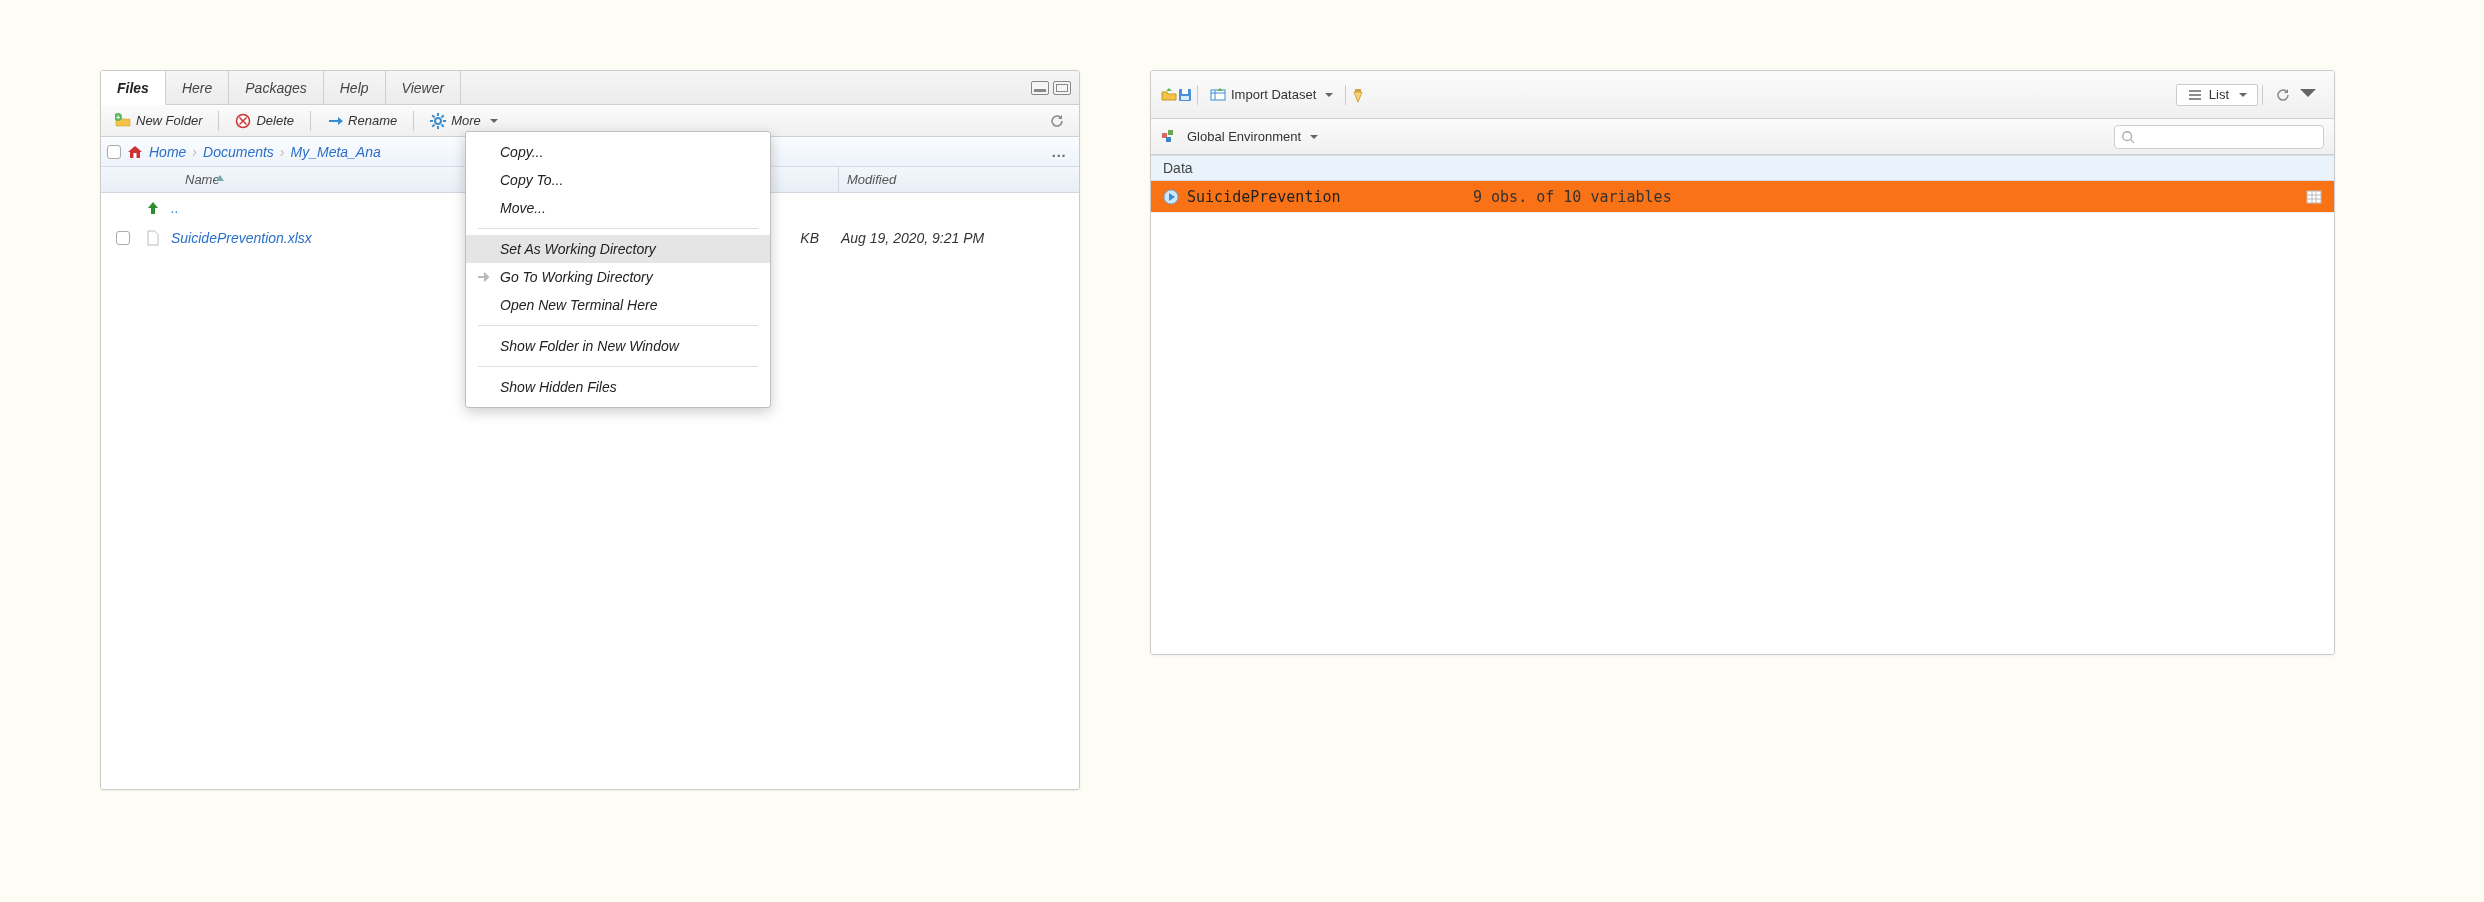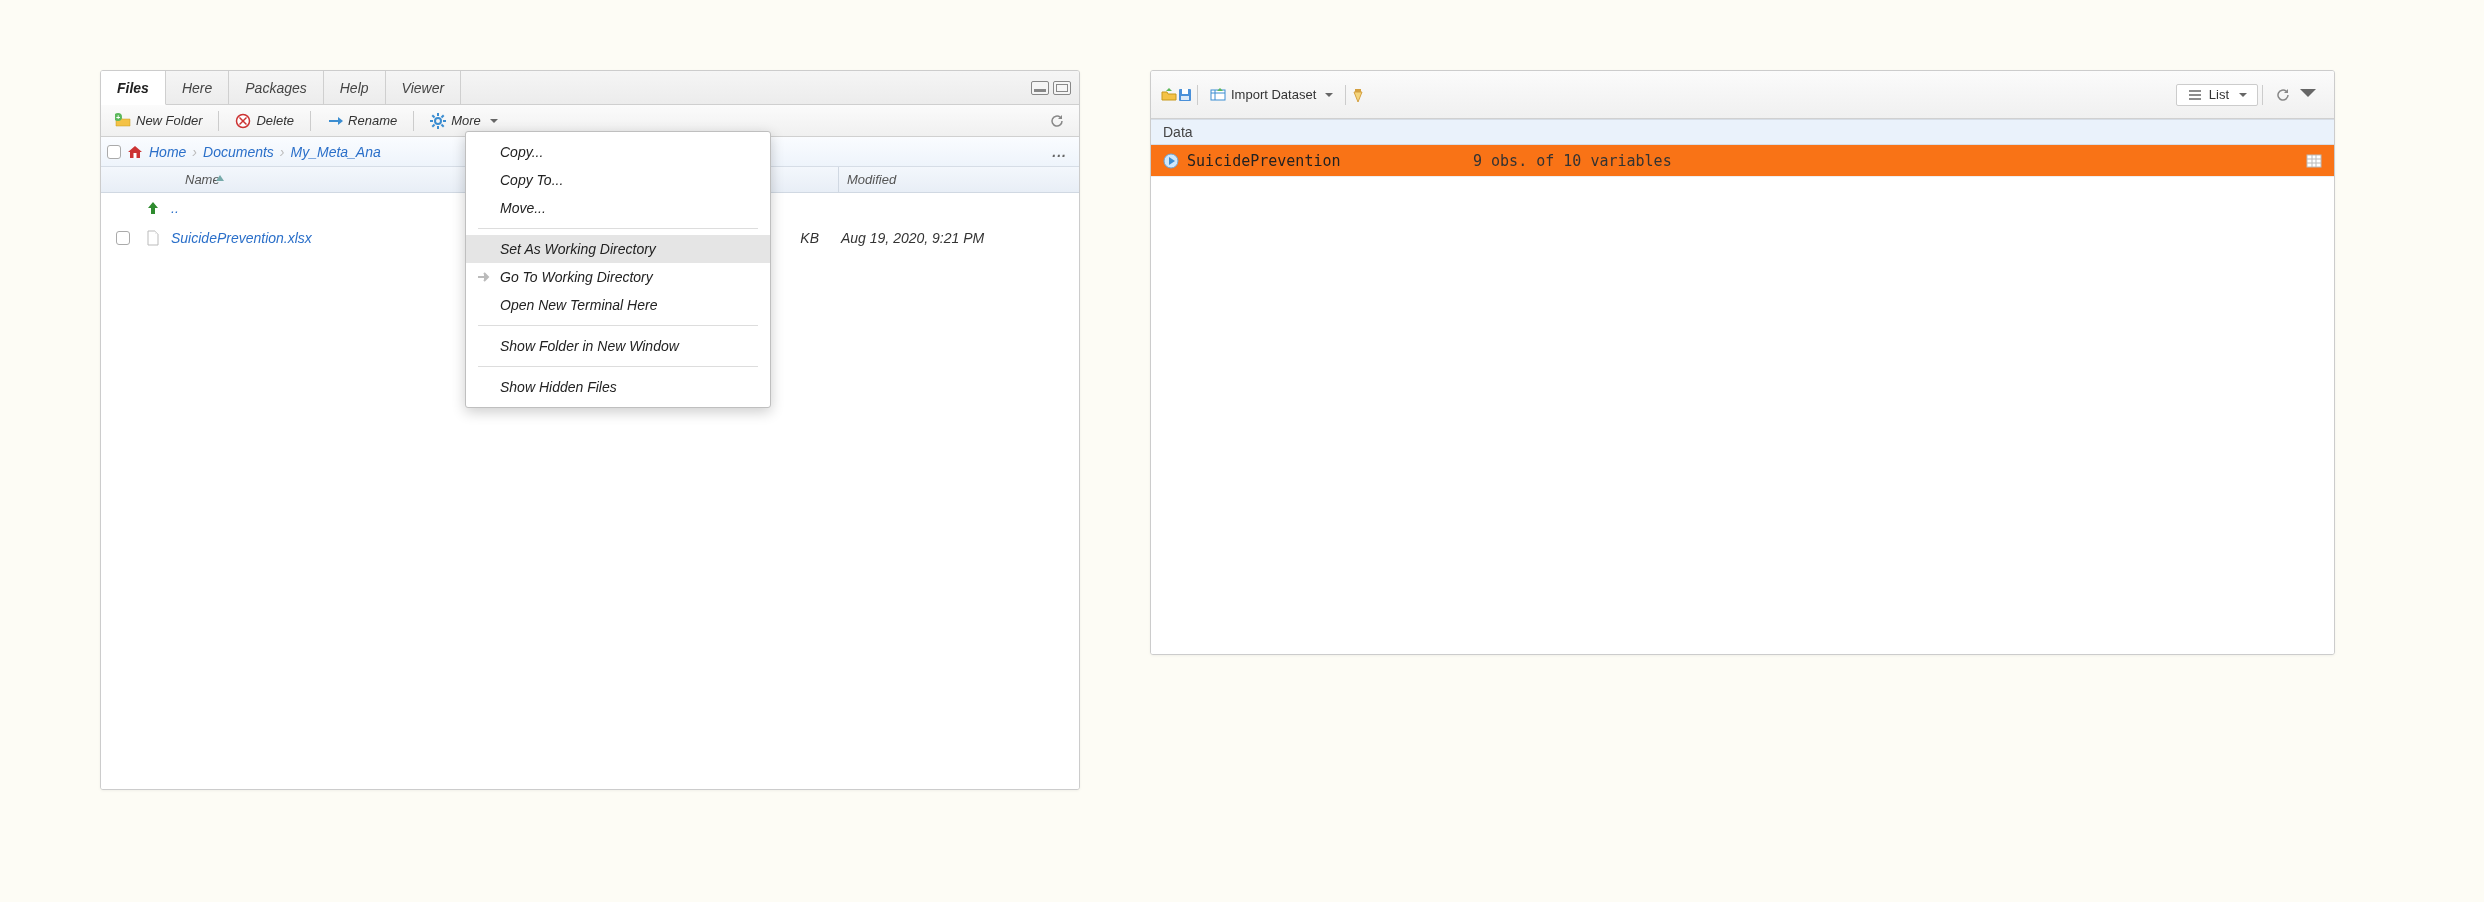--- a/index.html
+++ b/index.html
@@ -517,20 +517,44 @@
         <svg viewBox="0 0 16 16">
             <path fill="none" stroke="#888" stroke-width="1.5" d="M13 8a5 5 0 1 1-1.8-3.8"></path>
             <path fill="#888" d="M13 2v4h-4z"></path>
           </svg>
         <span class="caret"><svg viewBox="0 0 8 8">
               <path fill="#666" d="M0 2l4 4 4-4z"></path>
             </svg></span>
       </div>
     </div>
 
+    <div class="env-select">
+      <span class="ic">
+        <svg viewBox="0 0 16 16">
+            <rect x="1" y="4" width="5" height="5" fill="#e06666"></rect>
+            <rect x="7" y="1" width="5" height="5" fill="#6aa84f"></rect>
+            <rect x="5" y="8" width="5" height="5" fill="#3d85c6"></rect>
+          </svg>
+      </span>
+      <div class="tool-btn" style="padding-left:0">
+        <span>Global Environment</span>
+        <span class="caret"><svg viewBox="0 0 8 8">
+              <path fill="#666" d="M0 2l4 4 4-4z"></path>
+            </svg></span>
+      </div>
+      <div class="search">
+        <span class="ic">
+          <svg viewBox="0 0 16 16">
+              <circle cx="7" cy="7" r="5" fill="none" stroke="#aaa" stroke-width="1.5"></circle>
+              <line x1="11" y1="11" x2="15" y2="15" stroke="#aaa" stroke-width="1.5"></line>
+            </svg>
+        </span>
+        <input type="text" style="">
+      </div>
+    </div>
 
     <div class="section-header">Data</div>
 
     <div class="data-row">
       <div class="name-cell">
         <span class="ic">
           <svg viewBox="0 0 16 16">
               <circle cx="8" cy="8" r="7" fill="#cfe7fb" stroke="#6aa3d6"></circle>
               <path fill="#3b8dd1" d="M6 4l6 4-6 4z"></path>
             </svg>

